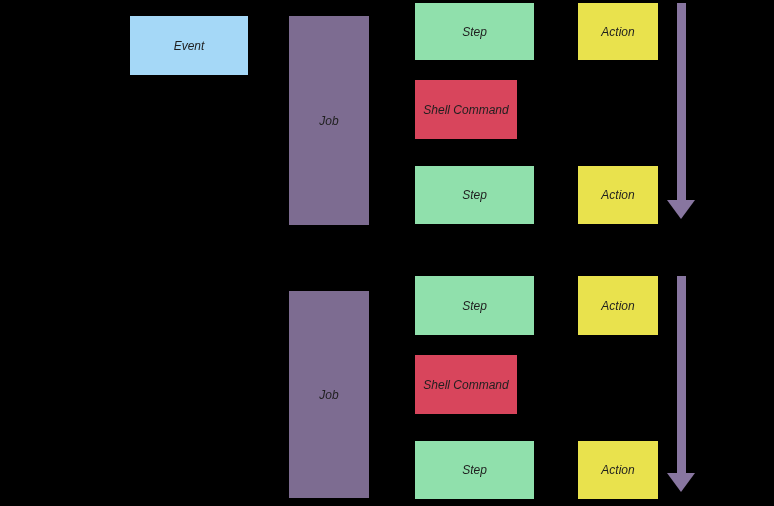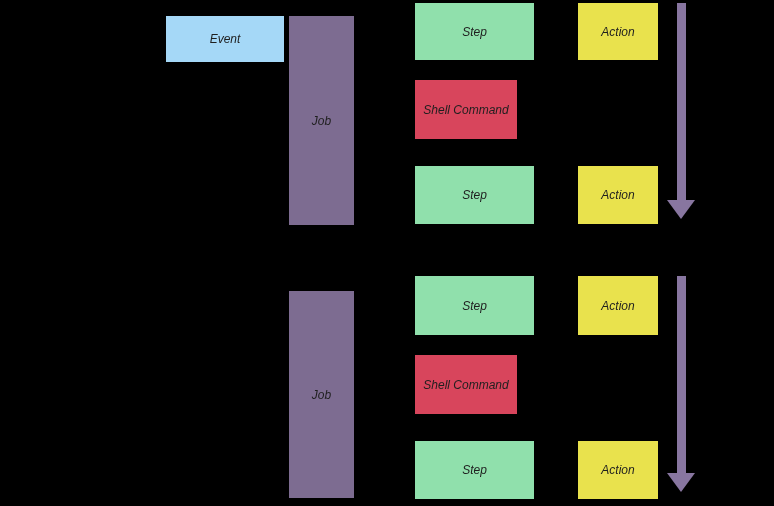--- a/index.html
+++ b/index.html
@@ -23,26 +23,25 @@
     display: flex;
     align-items: center;
     justify-content: center;
     font-size: 12px;
     color: var(--c-text, #1f1f1f);
     text-align: center;
     white-space: nowrap;
     font-style: italic;
   }
   .node-event {
-    left: 130px; top: 16px; width: 118px; height: 46px;
+    left: 130px; top: 16px; width: 118px; height: 59px;
     background: var(--c-event, #a5d8f7);
-    margin-left: 36px;
   }
   .node-job {
-    left: 289px; width: 65px;
+    left: 289px; width: 80px;
     background: var(--c-job, #7d6c91);
   }
   .node-job.job-1 { top: 16px;  height: 209px; }
   .node-job.job-2 { top: 291px; height: 207px; }
   .node-step {
     left: 415px; width: 119px;
     background: var(--c-step, #90e0ac);
   }
   .node-shell {
     left: 415px; width: 102px;

